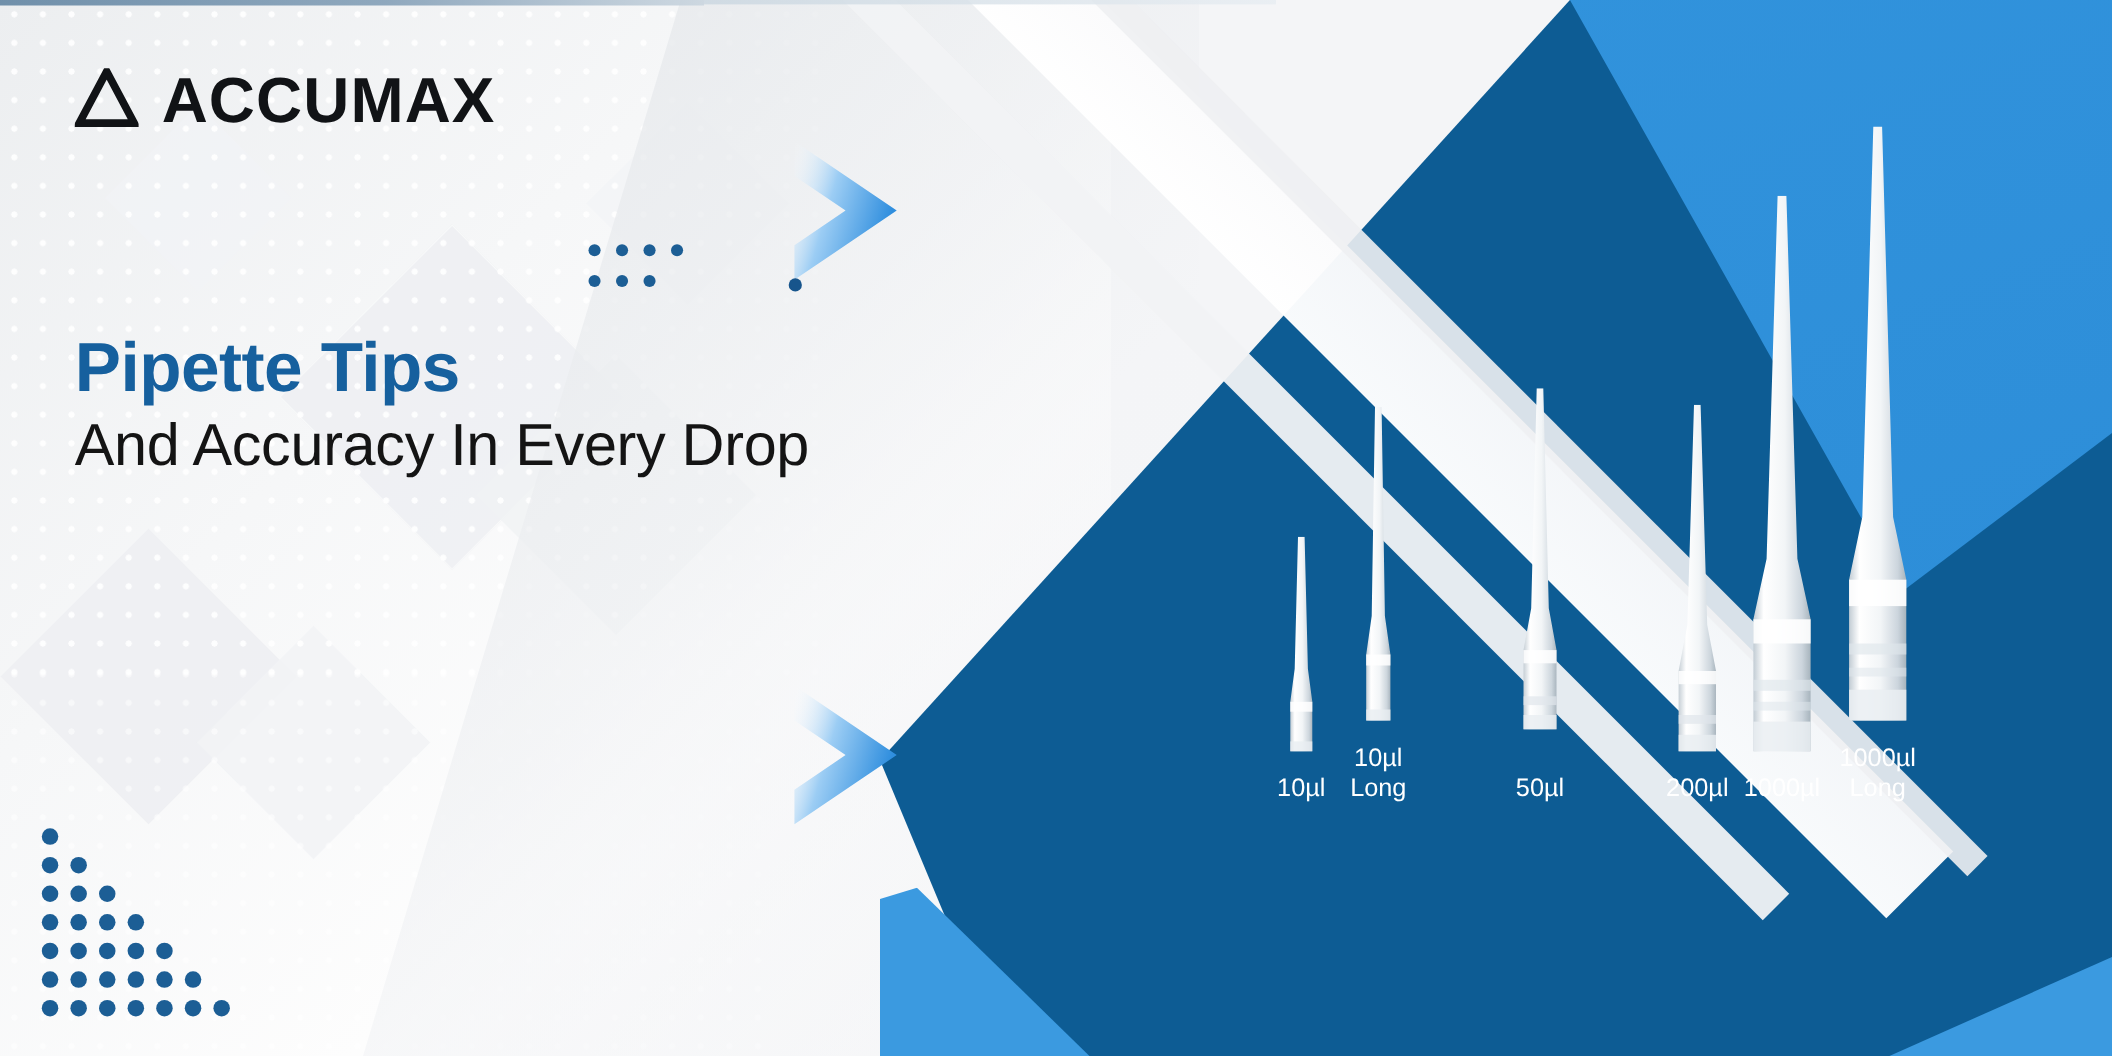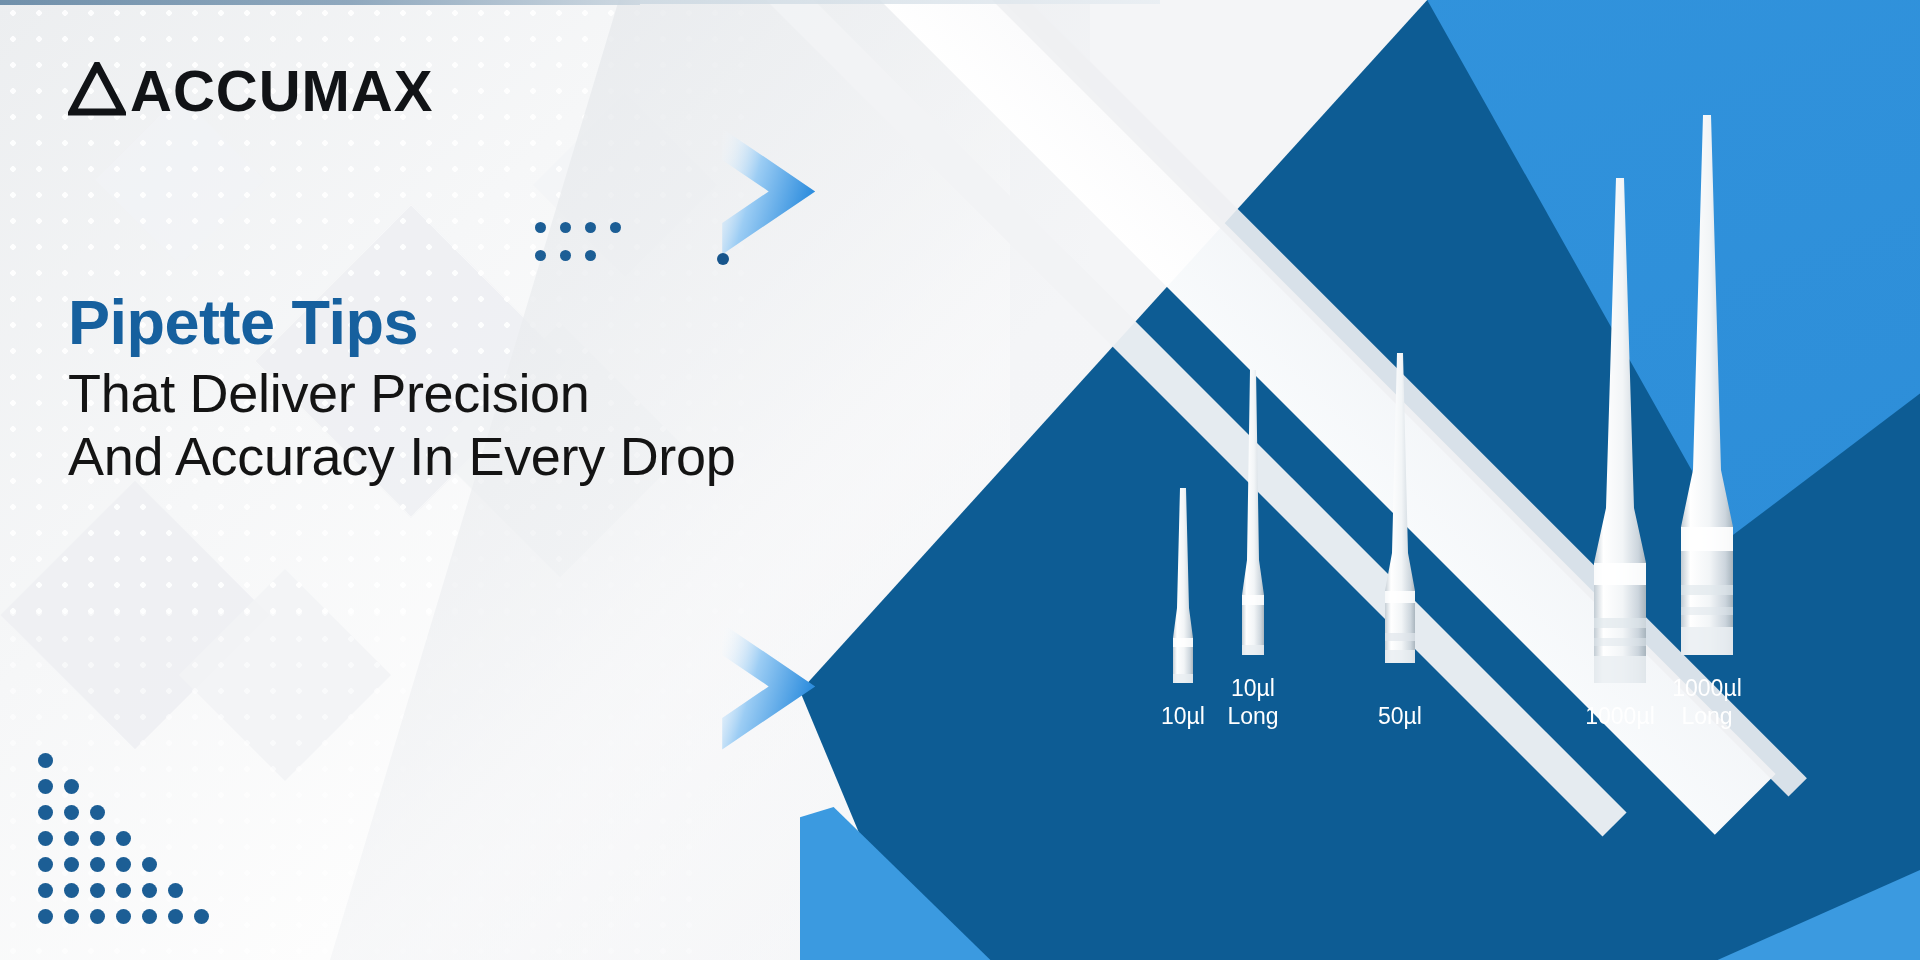--- a/index.html
+++ b/index.html
@@ -114,35 +114,35 @@
   .tri-dots .r i{
     display:inline-block;width:15px;height:15px;border-radius:50%;
     background:#1c5e95;margin-right:11px;
   }
   .single-dot{
     position:absolute;width:12px;height:12px;border-radius:50%;background:#17558c;
   }
 
   
   .logo{
-    position:absolute;left:68px;top:62px;display:flex;align-items:center;
+    position:absolute;left:68px;top:62px;display:flex;align-items:center;gap:17px;
   }
   .logo .mark{margin-right:4px;}
   .logo .word{
     font-family:"Liberation Sans",sans-serif;
     font-weight:700;font-size:58px;letter-spacing:1px;color:#111316;
     line-height:1;
   }
 
   
   .headline{position:absolute;left:68px;top:288px;}
   .headline .l1{
     font-family:"Liberation Sans",sans-serif;
     font-weight:700;font-size:63px;color:#16609e;line-height:1.08;
-    letter-spacing:-.5px;margin:0 0 6px 0;
+    letter-spacing:-.5px;margin:12px 0 6px 0;
   }
   .headline .l2,.headline .l3{
     font-family:"Liberation Sans",sans-serif;
     font-weight:400;font-size:54px;color:#141414;line-height:1.16;
     letter-spacing:-.3px;margin:0;
   }
 
   
   .tips{
     position:absolute;left:1140px;top:0;width:780px;height:960px;
@@ -235,21 +235,20 @@
     <span class="mark">
       <svg width="58" height="54" viewBox="0 0 58 54">
         <path d="M29 3 L54 50 L4 50 Z" fill="none" stroke="#111316" stroke-width="7" stroke-linejoin="miter"></path>
       </svg>
     </span>
     <span class="word">ACCUMAX</span>
   </div>
 
   <div class="headline">
     <div class="l1">Pipette Tips</div>
-    <div class="l2">That Deliver Precision</div>
     <div class="l3">And Accuracy In Every Drop</div>
   </div>
 
   <div class="tips">
 
     <div class="tip" style="left:-12px;bottom:230px;width:110px;">
       <div class="art">
         <svg width="60" height="200" viewBox="0 0 60 200">
           <defs>
             <linearGradient id="t1" x1="0" y1="0" x2="1" y2="0">
@@ -305,20 +304,40 @@
           <path d="M32 0 L38 0 L43 200 L50 238 L50 310 L20 310 L20 238 L27 200 Z" fill="url(#t4)"></path>
           <rect x="20" y="238" width="30" height="12" fill="#ffffff" opacity=".85"></rect>
           <rect x="20" y="280" width="30" height="8" fill="#dfe6eb" opacity=".7"></rect>
           <rect x="20" y="297" width="30" height="13" fill="#e9eef1" opacity=".8"></rect>
         </svg>
       </div>
       <div class="lbl">50µl</div>
     </div>
 
 
+    <div class="tip" style="left:348px;bottom:230px;width:110px;">
+      <div class="art">
+        <svg width="70" height="320" viewBox="0 0 70 320">
+          <defs>
+            <linearGradient id="t6" x1="0" y1="0" x2="1" y2="0">
+              <stop offset="0" stop-color="#c6cfd6"></stop>
+                <stop offset="0.2" stop-color="#ffffff"></stop>
+              <stop offset="0.55" stop-color="#f2f5f7"></stop>
+                <stop offset="0.85" stop-color="#cdd6dd"></stop>
+              <stop offset="1" stop-color="#aab6bf"></stop>
+            </linearGradient>
+          </defs>
+          <path d="M32 0 L38 0 L44 200 L52 242 L52 315 L18 315 L18 242 L26 200 Z" fill="url(#t6)"></path>
+          <rect x="18" y="242" width="34" height="12" fill="#ffffff" opacity=".85"></rect>
+          <rect x="18" y="282" width="34" height="8" fill="#dfe6eb" opacity=".7"></rect>
+          <rect x="18" y="300" width="34" height="15" fill="#e9eef1" opacity=".8"></rect>
+        </svg>
+      </div>
+      <div class="lbl">200µl</div>
+    </div>
 
     <div class="tip" style="left:415px;bottom:230px;width:130px;">
       <div class="art">
         <svg width="96" height="510" viewBox="0 0 96 510">
           <defs>
             <linearGradient id="t7" x1="0" y1="0" x2="1" y2="0">
               <stop offset="0" stop-color="#c2ccd4"></stop>
                 <stop offset="0.18" stop-color="#ffffff"></stop>
               <stop offset="0.55" stop-color="#f2f5f7"></stop>
                 <stop offset="0.85" stop-color="#ccd5dd"></stop>

